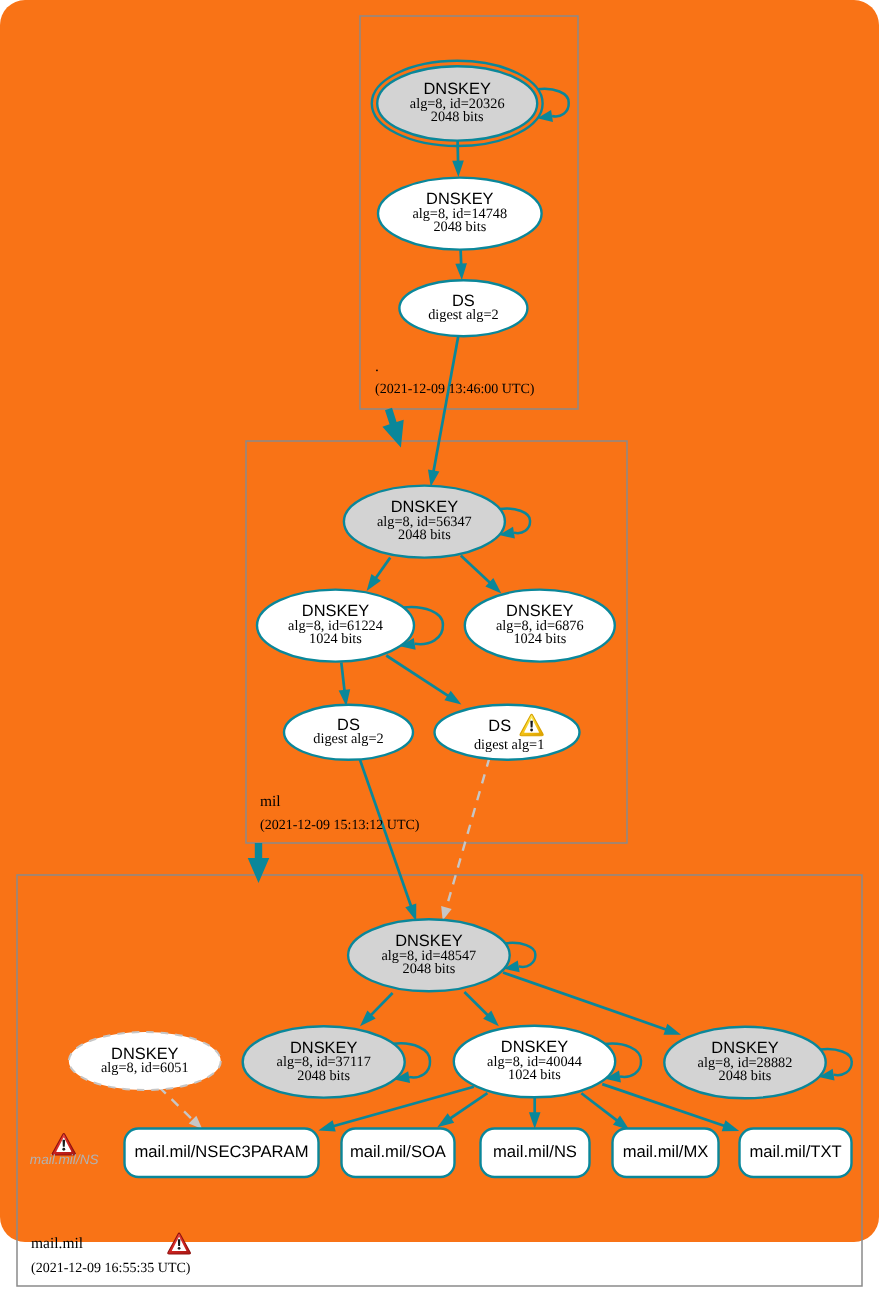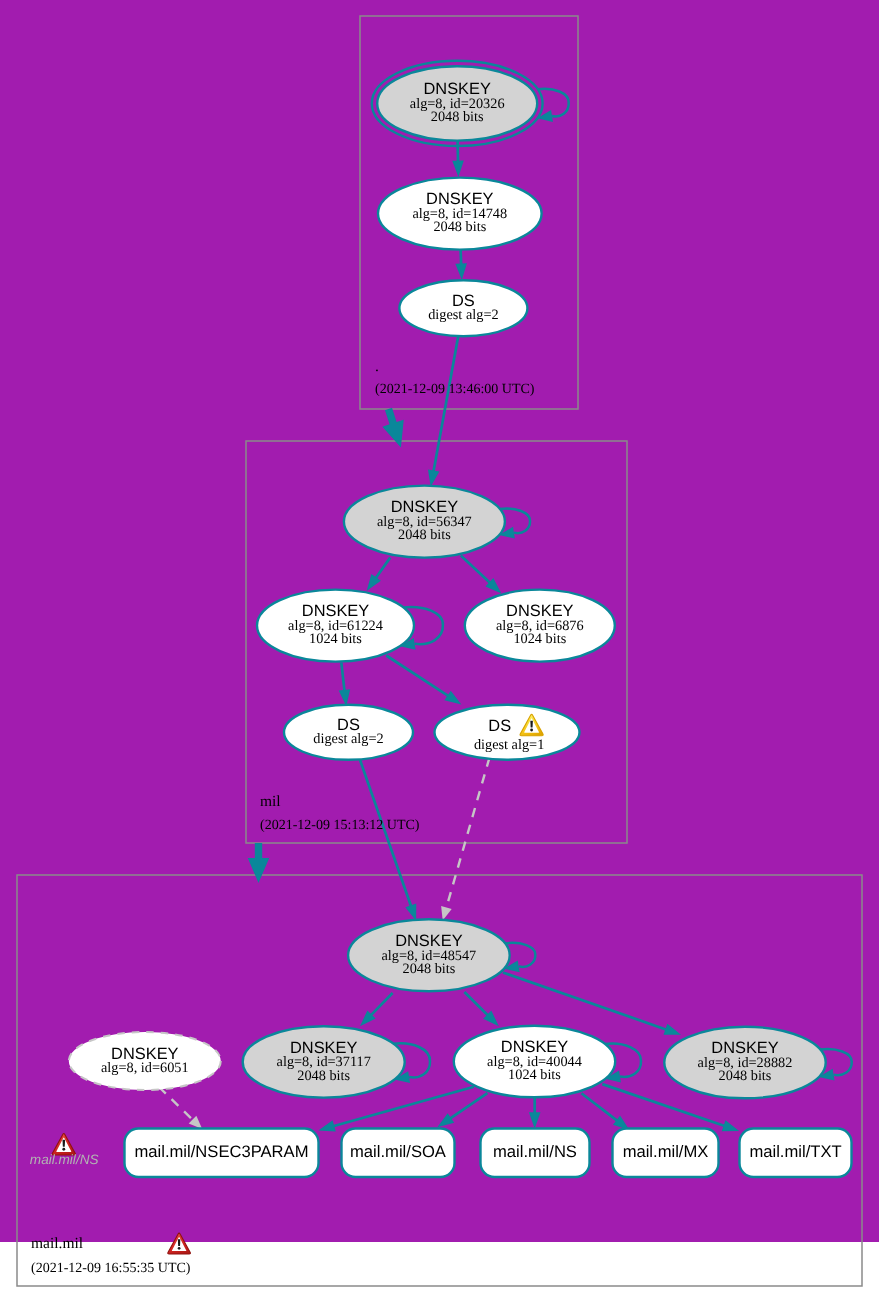--- a/index.html
+++ b/index.html
@@ -1,21 +1,21 @@
 <!DOCTYPE html>
 <html><head>
 <meta charset="utf-8">
 <title>DNSSEC Authentication Chain</title>
 <style>
   html,body{margin:0;padding:0;background:#ffffff;}
   body{width:879px;height:1303px;overflow:hidden;
        font-family:"Liberation Sans",sans-serif;
        -webkit-font-smoothing:antialiased;
        text-rendering:geometricPrecision;}
-  #stage{position:relative;width:879px;height:1242px;background:#a21caf;}
+  #stage{position:relative;width:879px;height:1242px;background:#f97316;border-radius:25px;}
   svg#graph{position:absolute;left:0;top:0;width:879px;height:1303px;
             shape-rendering:geometricPrecision;
             transform:translateZ(0);}
   .zone-title{font-family:"Liberation Serif",serif;font-size:15.5px;fill:#000;}
   .zone-date{font-family:"Liberation Serif",serif;font-size:14px;fill:#000;}
   .node-title{font-family:"Liberation Sans",sans-serif;font-size:16.4px;fill:#000;text-anchor:middle;}
   .node-sub{font-family:"Liberation Serif",serif;font-size:14.3px;fill:#000;text-anchor:middle;}
   .rr-label{font-family:"Liberation Sans",sans-serif;font-size:16.6px;fill:#000;text-anchor:middle;}
   .err-label{font-family:"Liberation Sans",sans-serif;font-style:italic;font-size:13.6px;
              fill:#b2b2b2;text-anchor:middle;}

